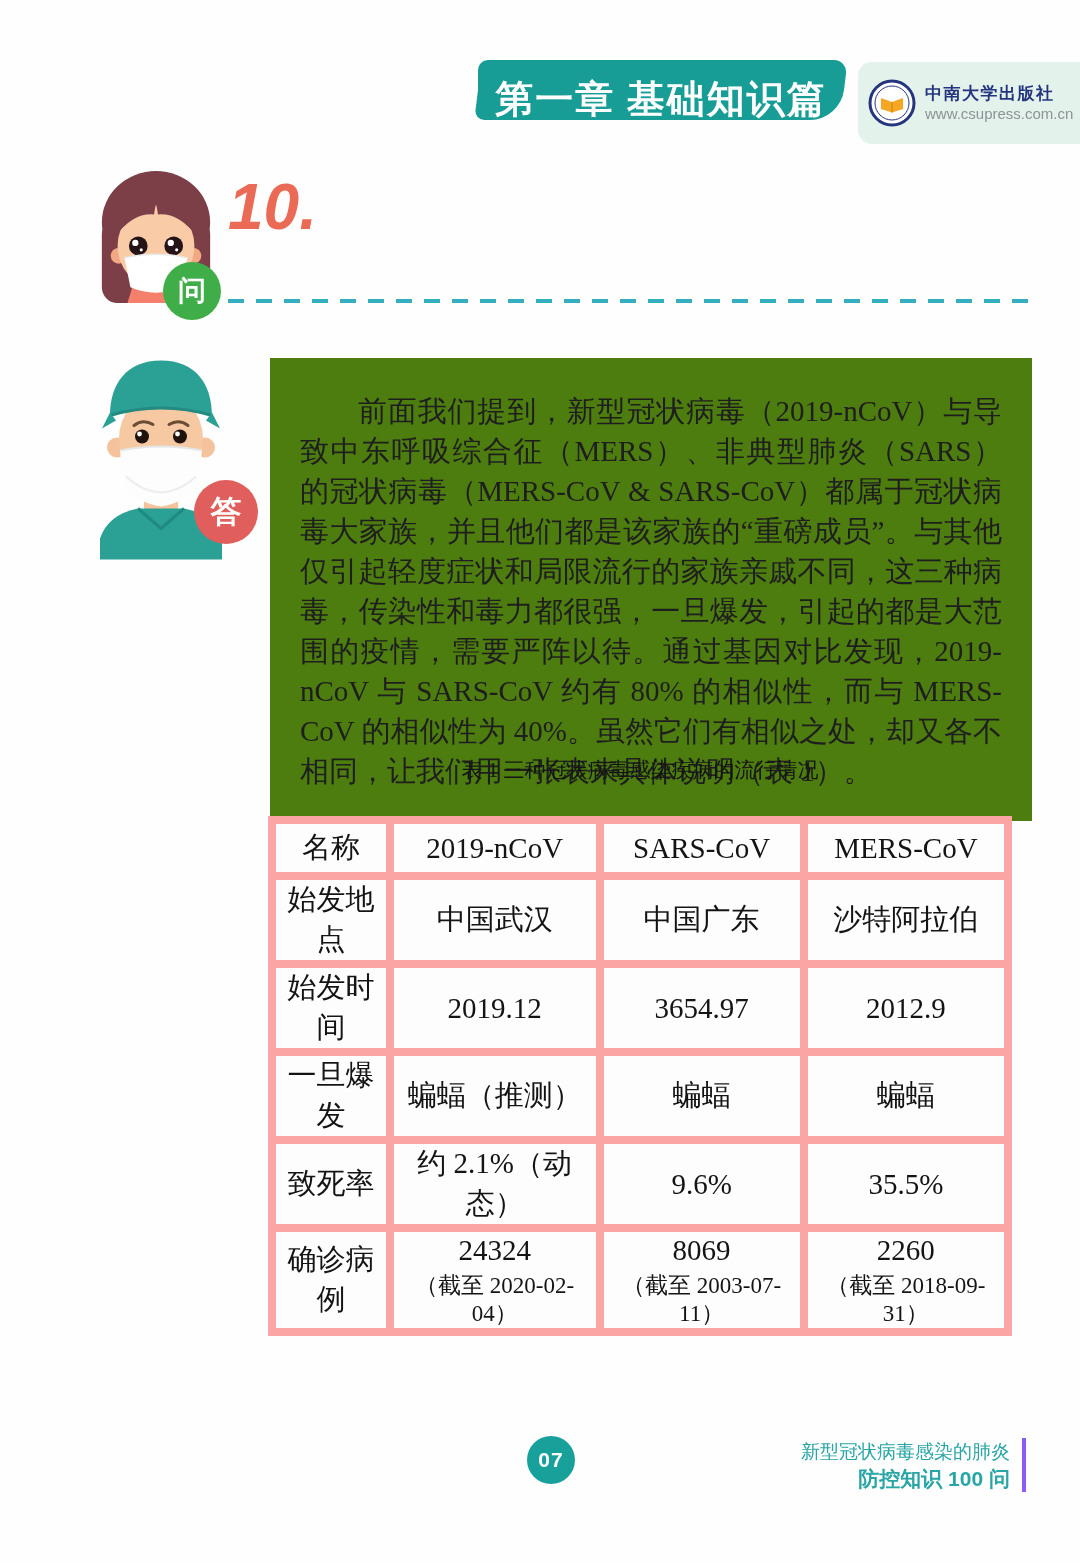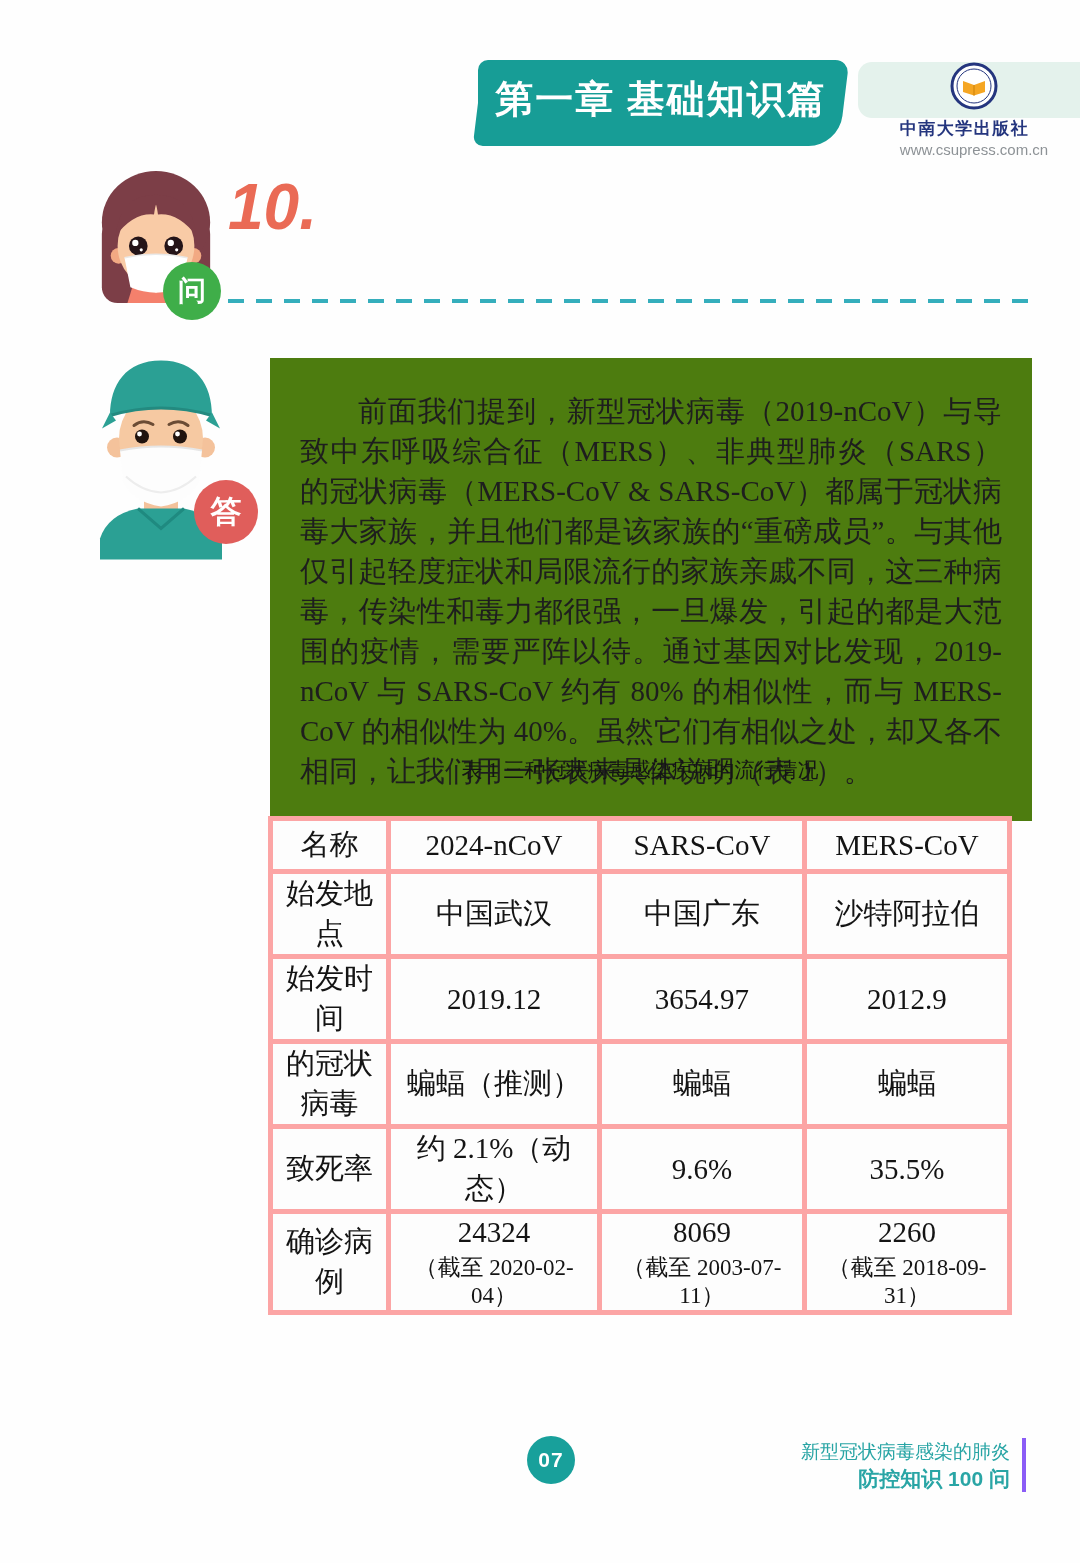--- a/index.html
+++ b/index.html
@@ -1,29 +1,29 @@
 <!DOCTYPE html>
 <html><head>
 <meta charset="utf-8">
 <style>
   html,body{margin:0;padding:0;background:#ffffff;}
   .page{position:relative;width:1080px;height:1563px;background:#fefefe;overflow:hidden;
         font-family:"Liberation Serif","DejaVu Serif",serif;}
 
   
-  .banner{position:absolute;left:478px;top:60px;width:366px;height:86px;}
+  .banner{position:absolute;left:478px;top:60px;width:366px;height:60px;}
   .banner::before{content:"";position:absolute;inset:0;background:#179d96;
         border-radius:10px 14px 30px 10px;transform:skewX(-7deg);}
   .banner::after{content:"";position:absolute;left:0;top:0;width:44px;height:100%;
         background:#179d96;border-radius:10px 0 0 10px;}
   .banner-title{position:relative;z-index:2;display:block;width:100%;line-height:78px;
         text-align:center;color:#ffffff;font-weight:700;font-size:38px;letter-spacing:2px;}
-  .logo-box{position:absolute;left:858px;top:62px;width:222px;height:56px;background:#e4f2ec;
+  .logo-box{position:absolute;left:858px;top:62px;width:222px;height:82px;background:#e4f2ec;
         border-radius:14px 0 0 14px;display:flex;align-items:center;gap:9px;padding-left:10px;
-        box-sizing:border-box;flex-direction:column;}
+        box-sizing:border-box;}
   .seal{width:48px;height:48px;flex:0 0 auto;}
   .pub-text{display:flex;flex-direction:column;line-height:1.15;}
   .pub-name{color:#24357e;font-weight:700;font-size:17px;letter-spacing:1.5px;}
   .pub-url{color:#8d9296;font-size:15px;font-family:"Liberation Sans",sans-serif;margin-top:2px;}
 
   
   .q-avatar{position:absolute;left:92px;top:166px;width:128px;height:148px;}
   .badge{position:absolute;border-radius:50%;color:#fff;display:flex;align-items:center;
         justify-content:center;font-family:"Liberation Sans",sans-serif;font-weight:700;z-index:3;}
   .q-badge{left:163px;top:262px;width:58px;height:58px;background:#3fae49;font-size:28px;}
@@ -41,21 +41,21 @@
   .answer-box{position:absolute;left:270px;top:358px;width:762px;min-height:352px;
         background:#4d7c0f;box-sizing:border-box;padding:33px 30px 30px 30px;}
   .answer-text{font-size:29px;line-height:40px;color:#1e1e1e;text-align:justify;
         text-indent:2em;margin:0;}
 
   
   .table-title{position:absolute;left:268px;top:756px;width:744px;text-align:center;
         font-size:21px;color:#141414;}
   table.epi{position:absolute;left:268px;top:816px;width:744px;border-collapse:collapse;
         table-layout:fixed;background:#fdfdfd;}
-  table.epi td{border:5px solid #fca5a5;text-align:center;font-size:29px;color:#141414;
+  table.epi td{border:8px solid #fca5a5;text-align:center;font-size:29px;color:#141414;
         padding:0 4px;}
   table.epi col.c0{width:16%;}
   table.epi col.c1{width:28.5%;}
   table.epi col.c2{width:27.75%;}
   table.epi col.c3{width:27.75%;}
   tr.r-head td{height:48px;}
   tr.r-mid td{height:55px;}
   tr.r-big td{height:96px;}
   td.left-val{text-align:left;padding-left:8px;}
   .cell-main{font-size:29px;line-height:34px;}
@@ -149,38 +149,38 @@
   <table class="epi">
     <colgroup>
         <col class="c0">
         <col class="c1">
         <col class="c2">
         <col class="c3">
       </colgroup>
     <tbody>
       <tr class="r-head">
         <td>名称</td>
-        <td>2024-nCoV</td>
+        <td>2019-nCoV</td>
         <td>SARS-CoV</td>
         <td>MERS-CoV</td>
       </tr>
       <tr class="r-mid">
         <td>始发地点</td>
         <td>中国武汉</td>
         <td>中国广东</td>
         <td>沙特阿拉伯</td>
       </tr>
       <tr class="r-mid">
         <td>始发时间</td>
         <td>2019.12</td>
         <td>3654.97</td>
         <td>2012.9</td>
       </tr>
       <tr class="r-mid">
-        <td>的冠状病毒</td>
+        <td>一旦爆发</td>
         <td>蝙蝠（推测）</td>
         <td>蝙蝠</td>
         <td>蝙蝠</td>
       </tr>
       <tr class="r-mid">
         <td>致死率</td>
         <td class="left-val">约 2.1%（动态）</td>
         <td>9.6%</td>
         <td>35.5%</td>
       </tr>

